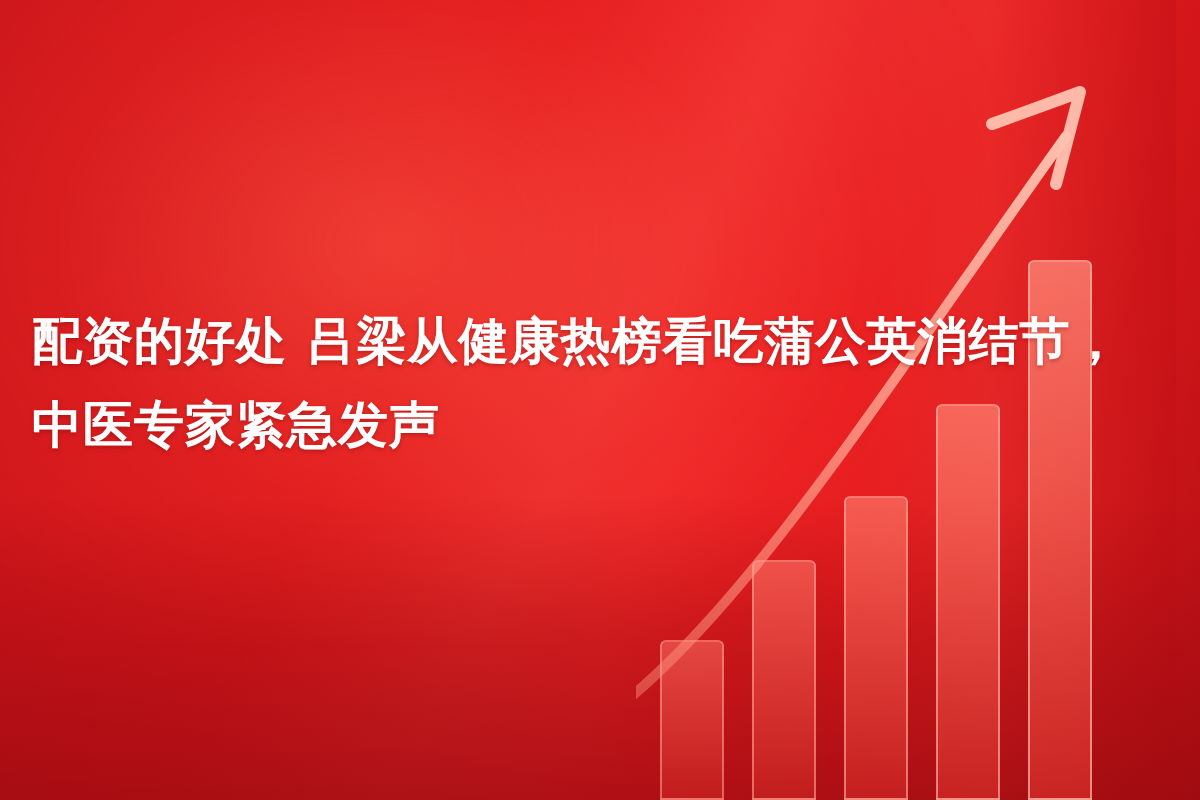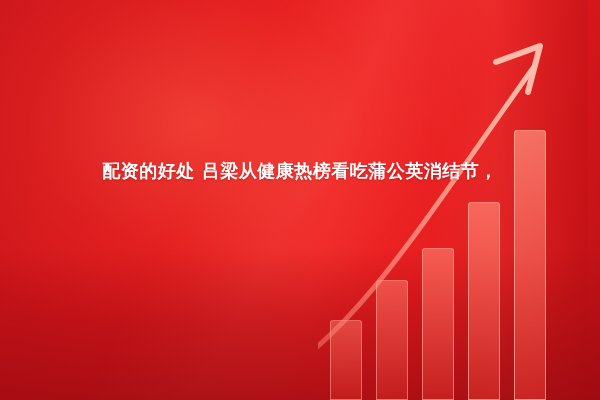--- a/index.html
+++ b/index.html
@@ -102,23 +102,23 @@
     height: 400px;
     pointer-events: none;
   }
 
   
   .headline {
     position: absolute;
     left: 16px;
     top: 150px;
     width: 568px;
-    text-align: center;
+    text-align: left;
     color: #ffffff;
-    font-size: 18px;
+    font-size: 25px;
     line-height: 42px;
     font-weight: 700;
     letter-spacing: 0.5px;
     text-shadow: 0 1px 2px rgba(110, 0, 0, 0.35);
     font-family: "DejaVu Sans", "Liberation Sans", sans-serif;
   }
   .headline .lead {
     white-space: nowrap;
   }
   .line2 {
@@ -162,15 +162,16 @@
           <stop offset="100%" stop-color="#ffc7b5" stop-opacity="0.95"></stop>
         </linearGradient>
       </defs>
       <path d="M -40 375 C 40 330, 110 215, 215 68" fill="none" stroke="url(#arrGrad)" stroke-width="5" stroke-linecap="round"></path>
       <path d="M 178 62 L 222 46 L 210 92" fill="none" stroke="#ffc2b0" stroke-opacity="0.95" stroke-width="6" stroke-linecap="round" stroke-linejoin="round"></path>
     </svg>
   </div>
 
   <div class="headline">
     <span class="lead"><span>配资的好处</span><span> 吕梁从健康热榜看吃蒲公英消结节，</span></span>
+    <span class="line2">中医专家紧急发声</span>
   </div>
 
 </div>
 
 </body></html>

